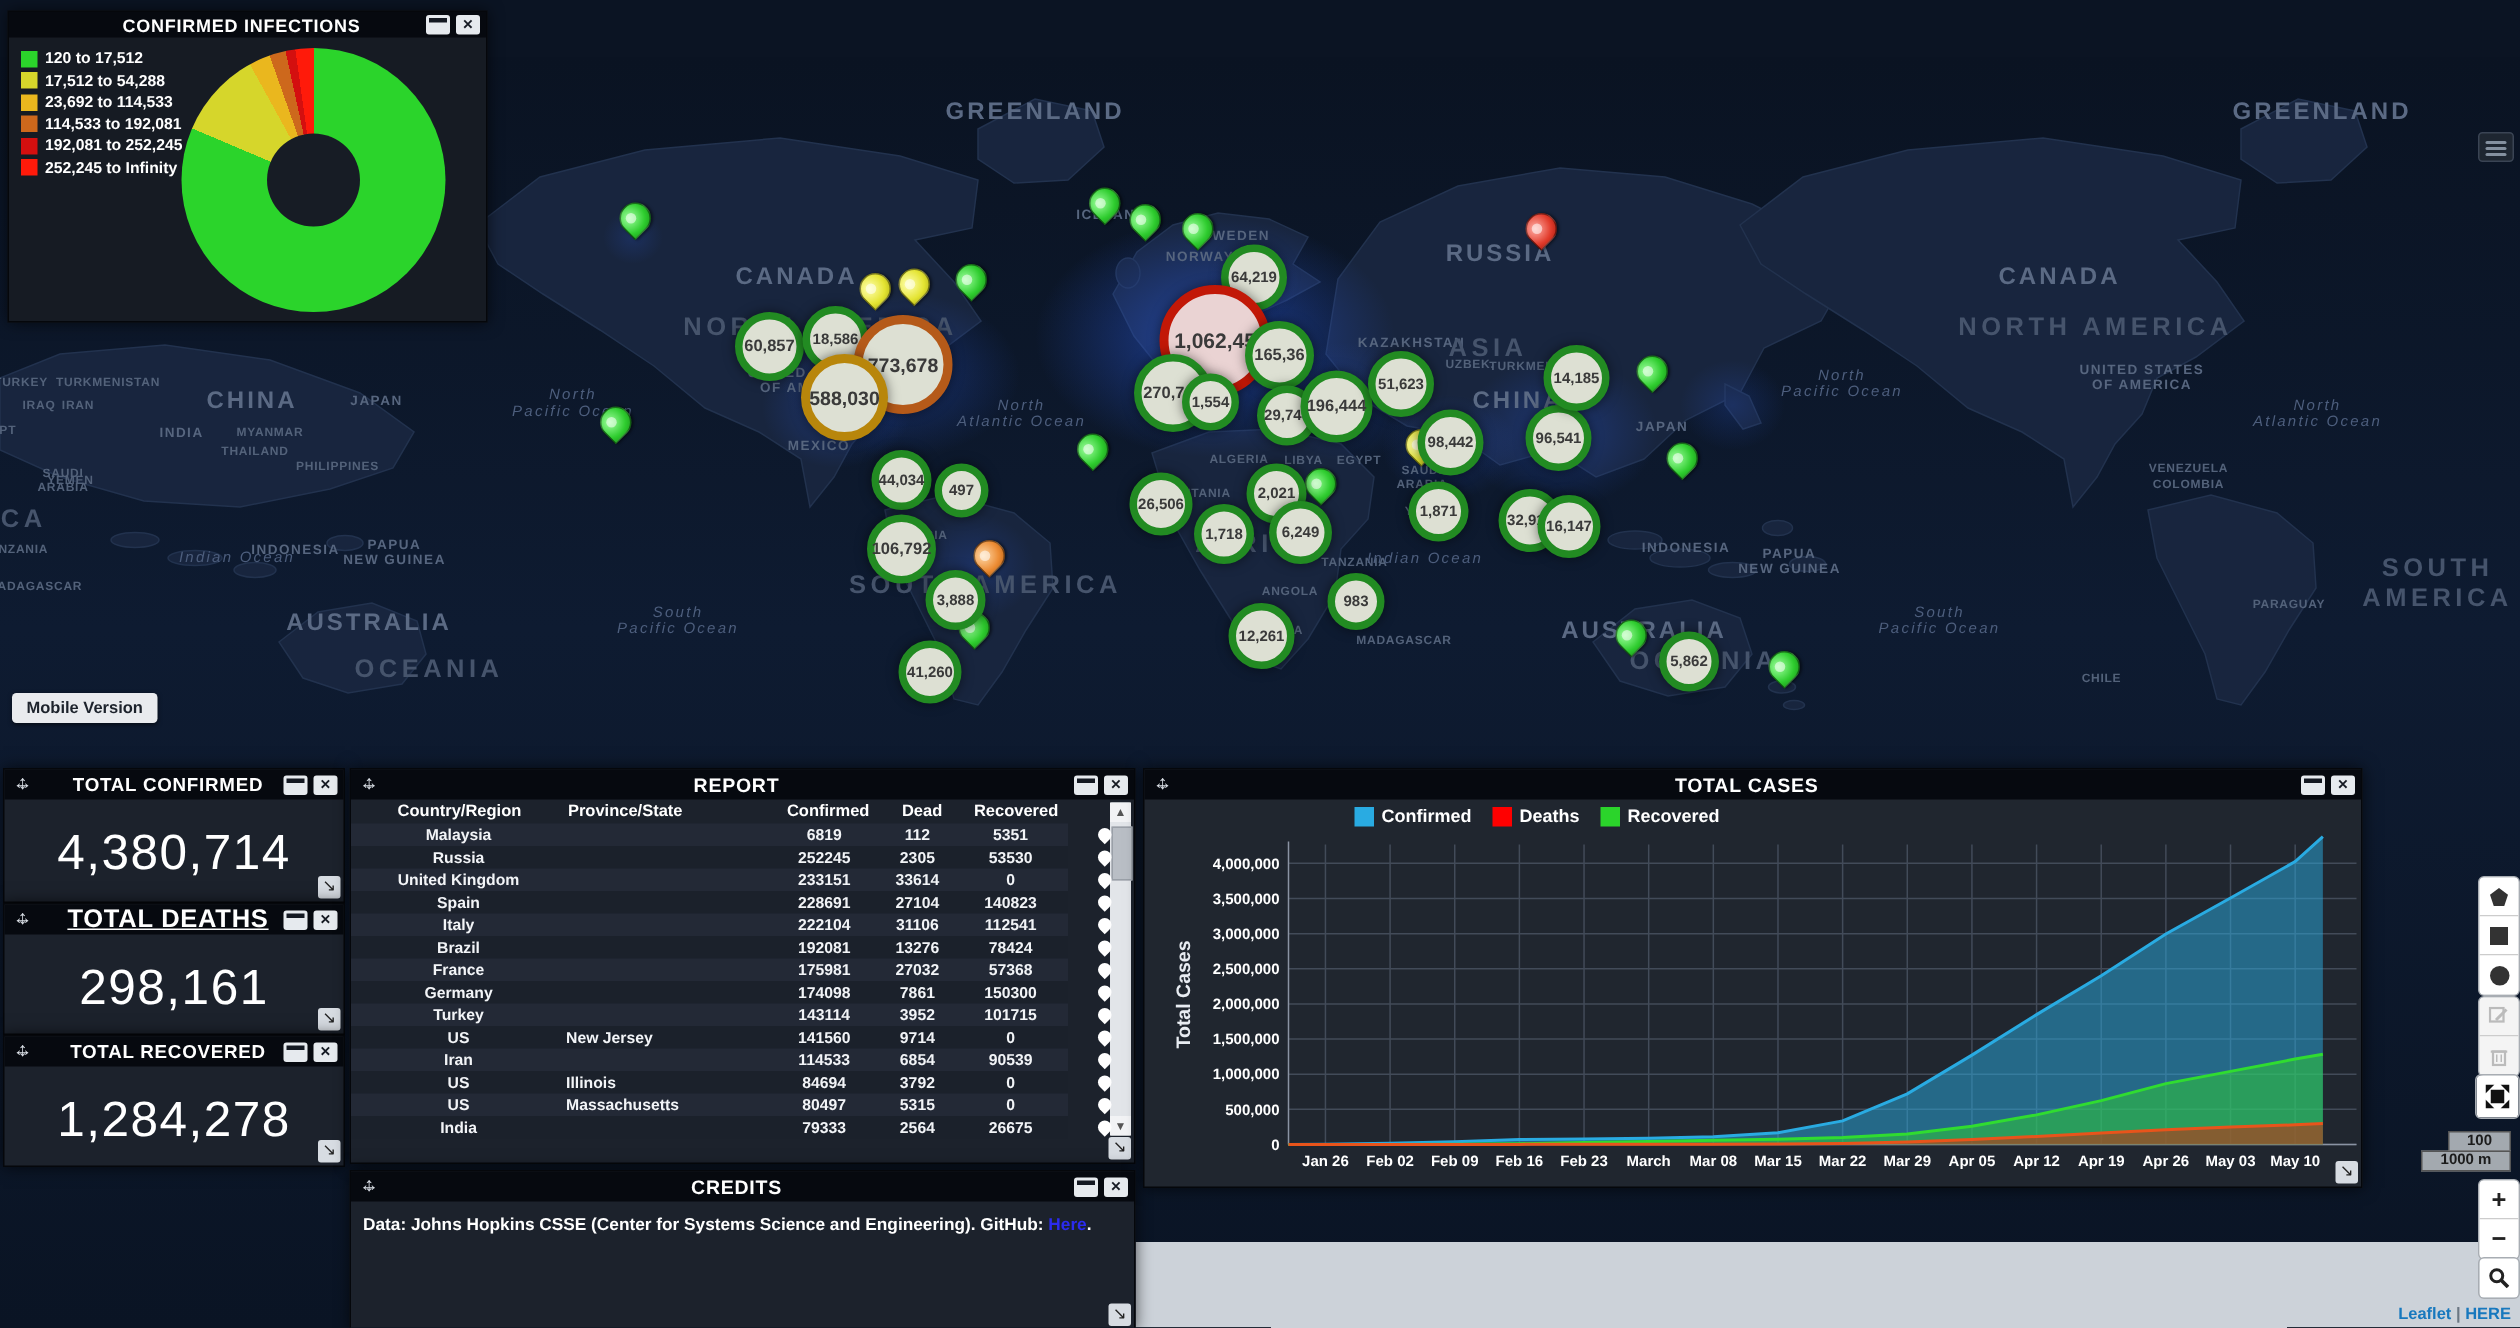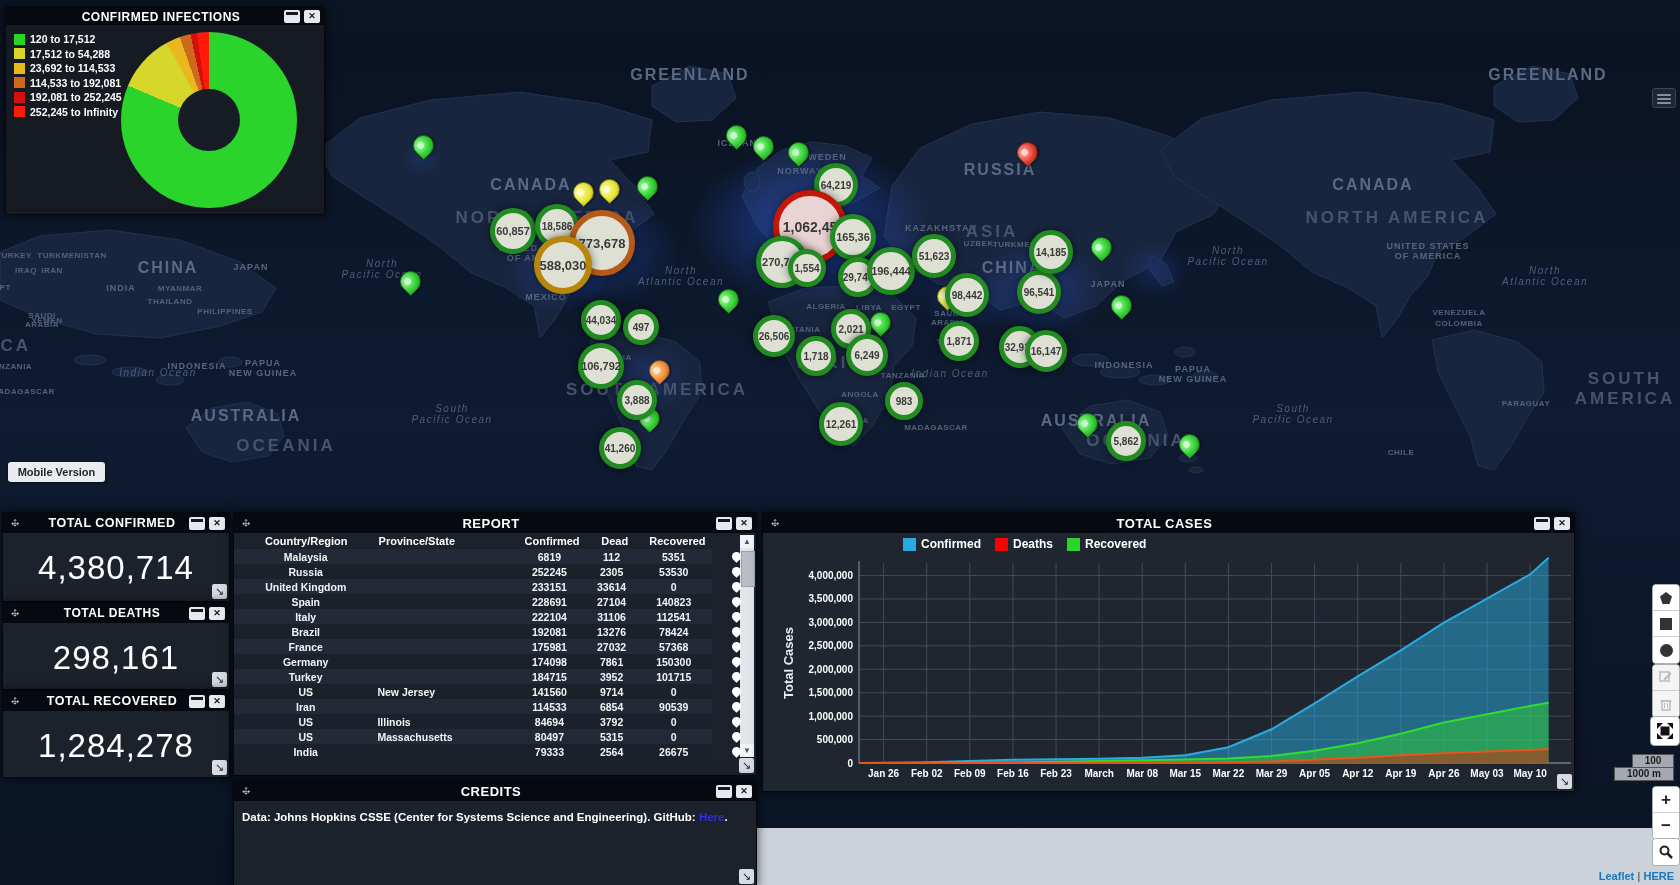--- a/index.html
+++ b/index.html
@@ -438,21 +438,21 @@
     </div>
     <span class="total-num">4,380,714</span>
     <span class="resize">↘</span>
   </div>
   <div class="panel" style="left:2px;top:602px;width:226px;height:86px;">
     <div class="phead">
       <span class="move">
           <span>↔</span>
           <span>↕</span>
         </span>
-      <div class="ptitle" style="font-size:12px;">TOTAL DEATHS</div>
+      <div class="ptitle" style="font-size:17px;text-decoration:underline;">TOTAL DEATHS</div>
       <div class="hgroup">
           <span class="wbtn min"></span>
           <span class="wbtn">✕</span>
         </div>
     </div>
     <span class="total-num">298,161</span>
     <span class="resize">↘</span>
   </div>
   <div class="panel" style="left:2px;top:690px;width:226px;height:86px;">
     <div class="phead">
@@ -542,21 +542,21 @@
         <div class="rrow">
           <span class="c-country">Germany</span>
           <span class="c-prov"></span>
           <span class="c-conf">174098</span>
           <span class="c-dead">7861</span>
           <span class="c-rec">150300</span>
         </div>
         <div class="rrow">
           <span class="c-country">Turkey</span>
           <span class="c-prov"></span>
-          <span class="c-conf">184715</span>
+          <span class="c-conf">143114</span>
           <span class="c-dead">3952</span>
           <span class="c-rec">101715</span>
         </div>
         <div class="rrow">
           <span class="c-country">US</span>
           <span class="c-prov">New Jersey</span>
           <span class="c-conf">141560</span>
           <span class="c-dead">9714</span>
           <span class="c-rec">0</span>
         </div>

